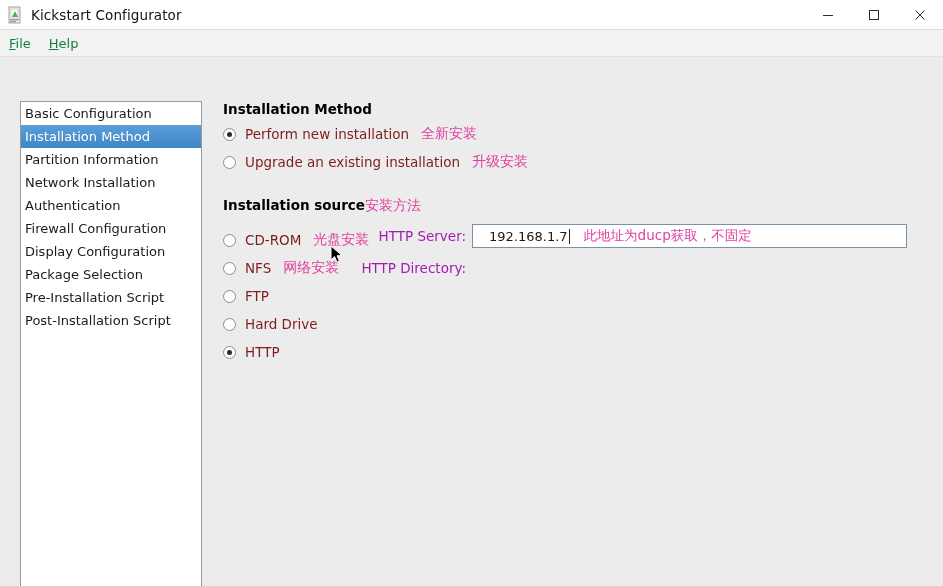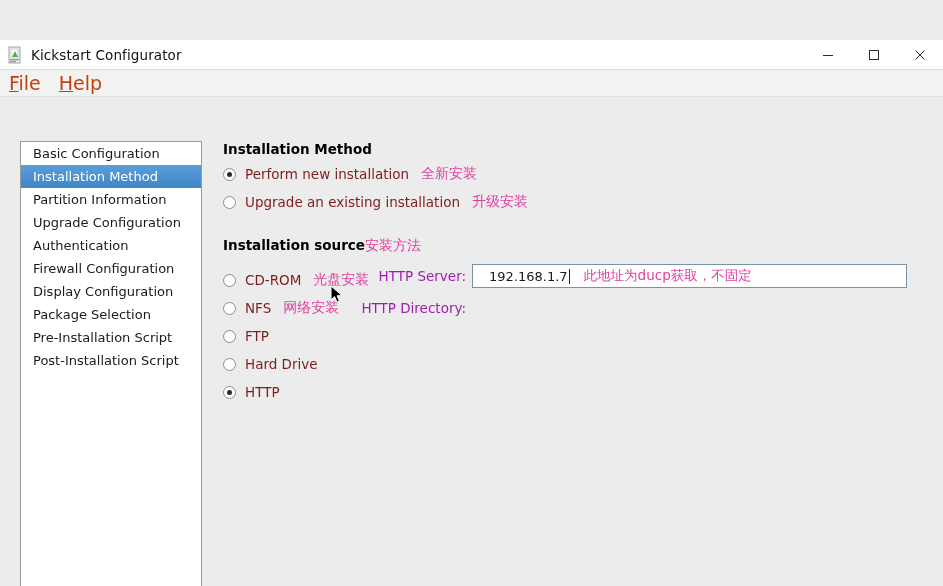--- a/index.html
+++ b/index.html
@@ -18,21 +18,20 @@
   }
 
   
   .titlebar {
     height: 29px;
     background: #ffffff;
     border-bottom: 1px solid #dcdcdc;
     display: flex;
     align-items: center;
     position: relative;
-    margin-top: 40px;
   }
   .app-icon {
     width: 18px;
     height: 18px;
     margin-left: 6px;
     margin-right: 7px;
     position: relative;
     flex: none;
   }
   .app-icon svg { display: block; }
@@ -61,22 +60,22 @@
   
   .menubar {
     height: 26px;
     background: #f2f2f2;
     border-bottom: 1px solid #e2e2e2;
     display: flex;
     align-items: center;
     padding-left: 9px;
   }
   .menu-item {
-    font-size: 19px;
-    color: #c2410c;
+    font-size: 13px;
+    color: #15803d;
     padding: 2px 9px 2px 0;
     margin-right: 9px;
     white-space: nowrap;
   }
   .menu-item .mn {
     text-decoration: underline;
   }
 
   
   .content {
@@ -92,21 +91,21 @@
     width: 182px;
     height: 497px;
     background: #ffffff;
     border: 1px solid #9a9a9a;
     box-sizing: border-box;
     overflow: hidden;
   }
   .side-item {
     height: 23px;
     line-height: 23px;
-    padding-left: 12px;
+    padding-left: 4px;
     font-size: 13px;
     color: #1a1a1a;
     white-space: nowrap;
   }
   .side-item.selected {
     background: linear-gradient(to bottom, #5a9fda 0%, #3f86c6 100%);
     color: #ffffff;
   }
 
   
@@ -276,21 +275,21 @@
   <div class="menu-item"><span class="mn">F</span><span>ile</span></div>
   <div class="menu-item"><span class="mn">H</span><span>elp</span></div>
 </div>
 
 <div class="content">
 
   <div class="sidebar">
     <div class="side-item">Basic Configuration</div>
     <div class="side-item selected">Installation Method</div>
     <div class="side-item">Partition Information</div>
-    <div class="side-item">Upgrade Configuration</div>
+    <div class="side-item">Network Installation</div>
     <div class="side-item">Authentication</div>
     <div class="side-item">Firewall Configuration</div>
     <div class="side-item">Display Configuration</div>
     <div class="side-item">Package Selection</div>
     <div class="side-item">Pre-Installation Script</div>
     <div class="side-item">Post-Installation Script</div>
   </div>
 
   <div class="main">
 

